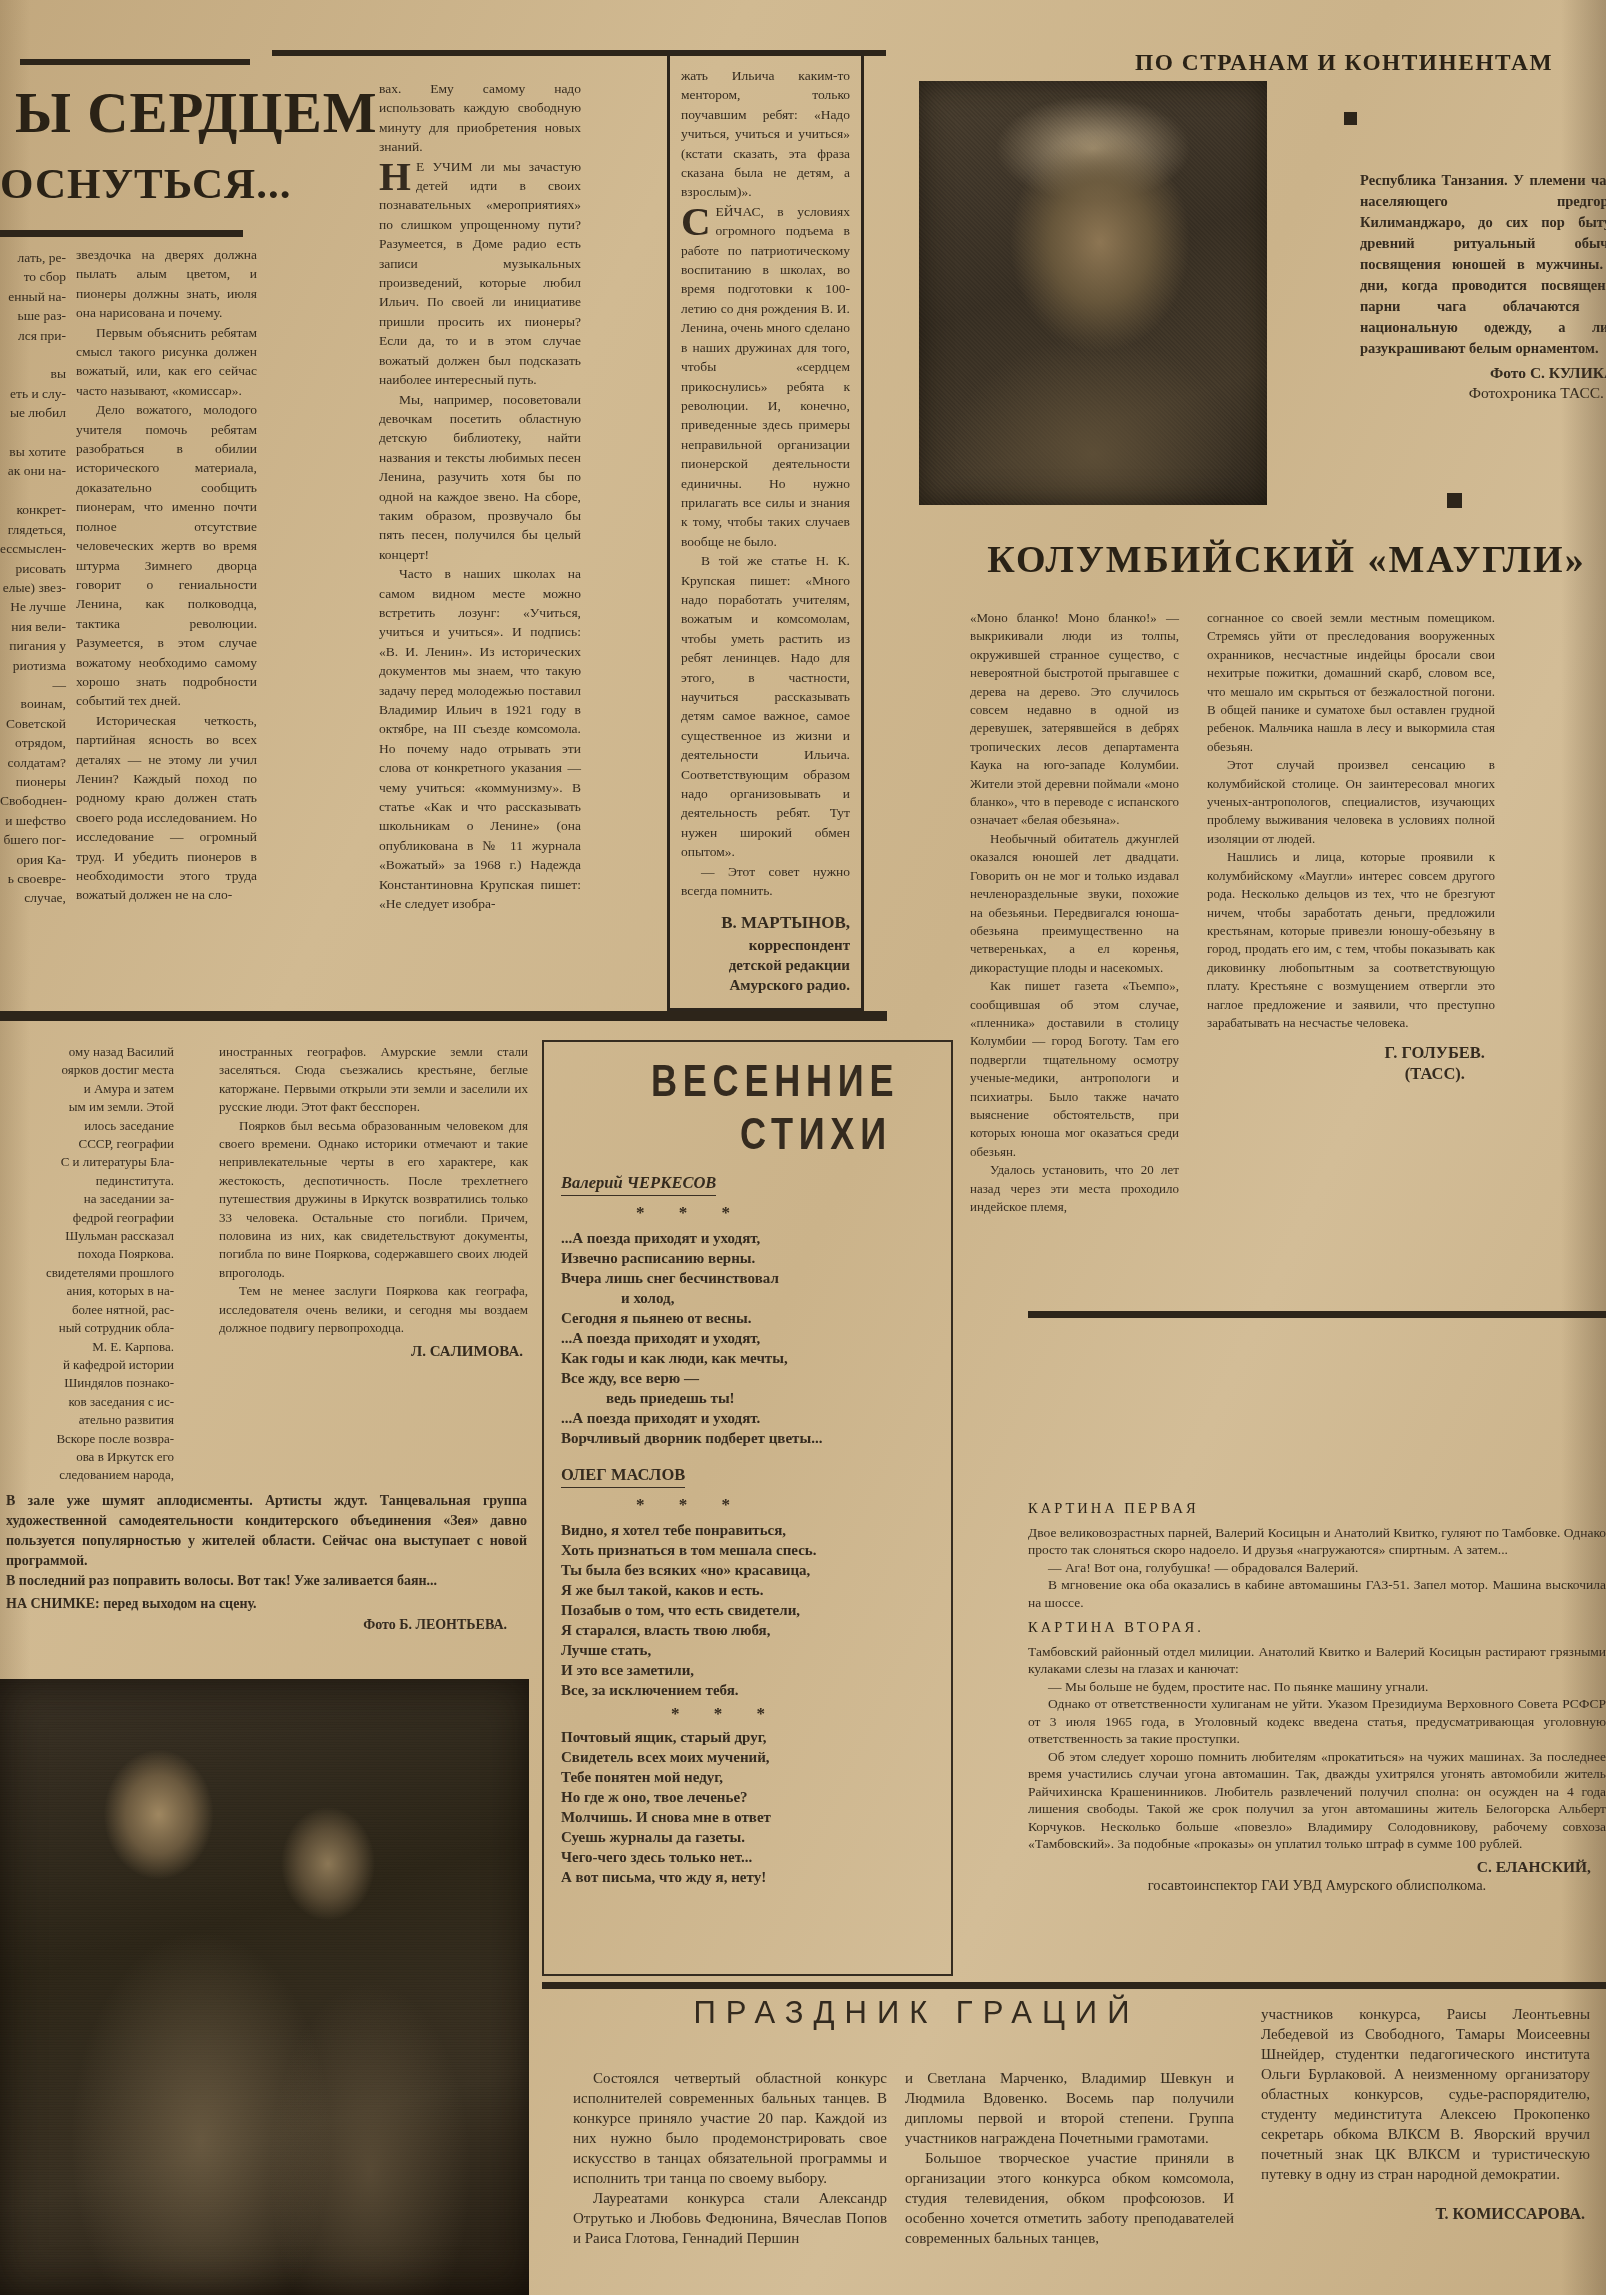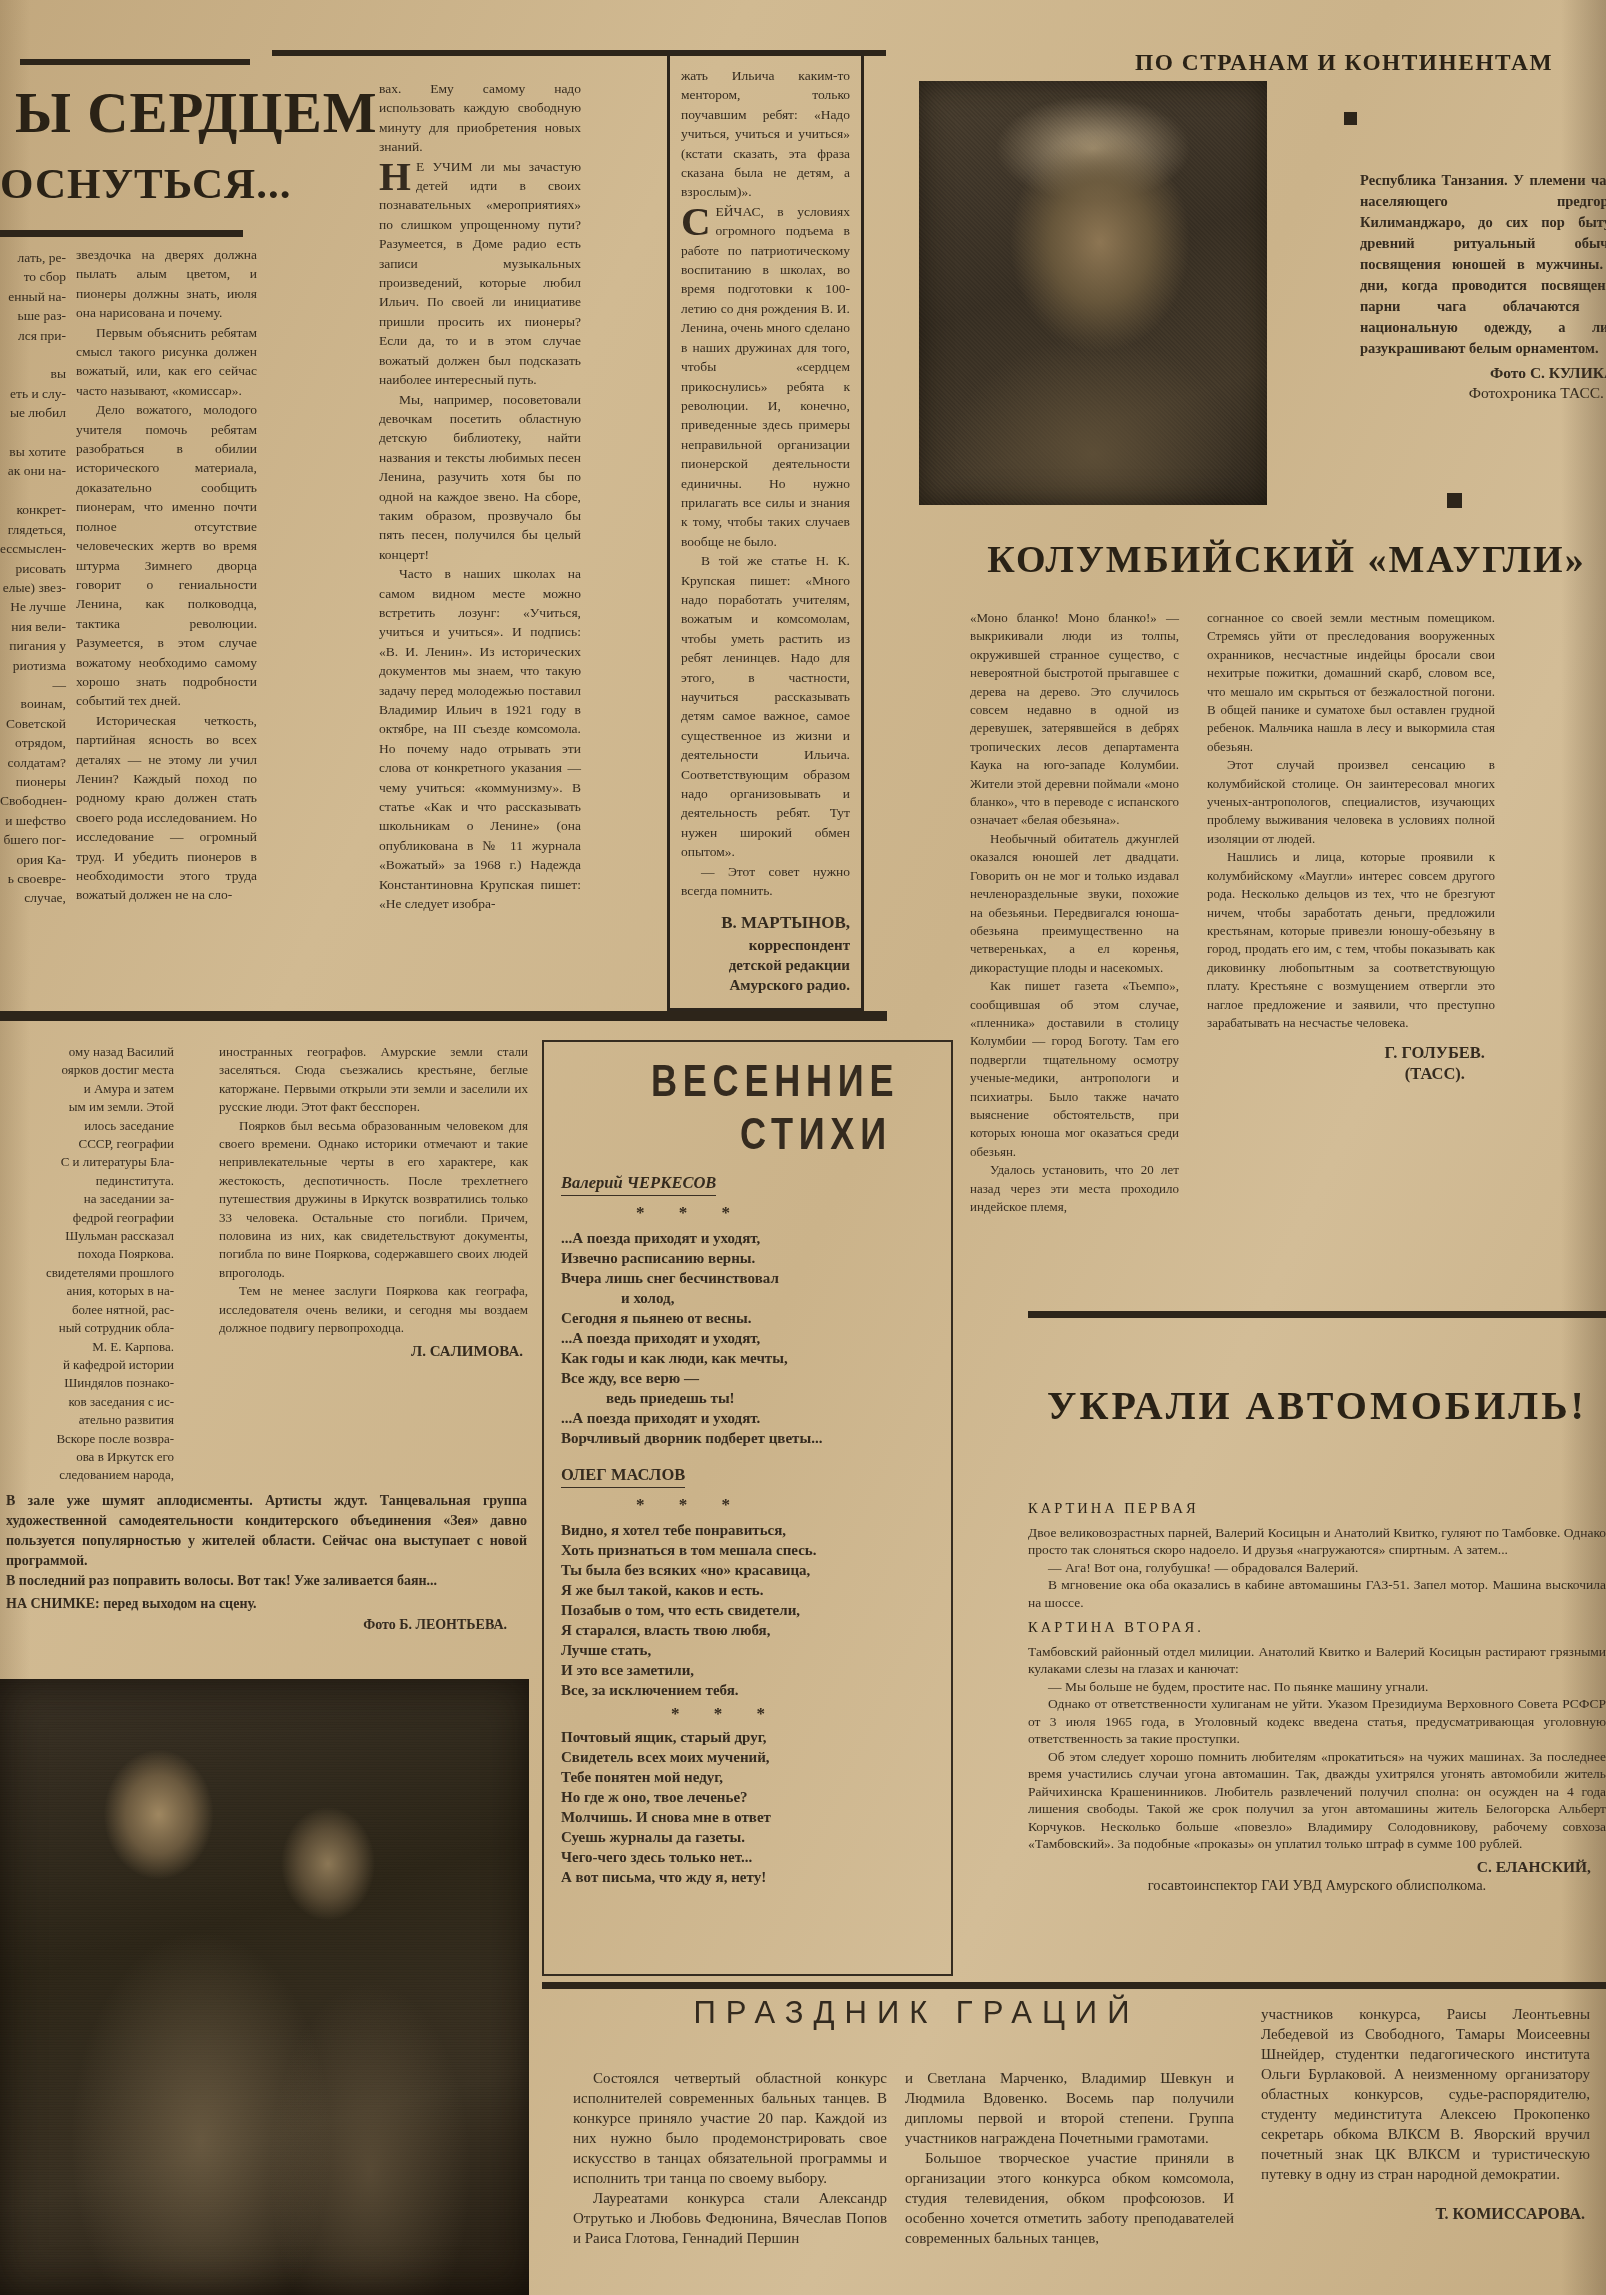--- a/index.html
+++ b/index.html
@@ -140,21 +140,20 @@
 
   <div class="abs just small-t" style="left:1207px;top:609px;width:288px;">
     <p class="par ni">согнанное со своей земли местным помещиком. Стремясь уйти от преследования вооруженных охранников, несчастные индейцы бросали свои нехитрые пожитки, домашний скарб, словом все, что мешало им скрыться от безжалостной погони. В общей панике и суматохе был оставлен грудной ребенок. Мальчика нашла в лесу и выкормила стая обезьян.</p>
     <p class="par">Этот случай произвел сенсацию в колумбийской столице. Он заинтересовал многих ученых-антропологов, специалистов, изучающих проблему выживания человека в условиях полной изоляции от людей.</p>
     <p class="par">Нашлись и лица, которые проявили к колумбийскому «Маугли» интерес совсем другого рода. Несколько дельцов из тех, что не брезгуют ничем, чтобы заработать деньги, предложили крестьянам, которые привезли юношу-обезьяну в город, продать его им, с тем, чтобы показывать как диковинку любопытным за соответствующую плату. Крестьяне с возмущением отвергли это наглое предложение и заявили, что преступно зарабатывать на несчастье человека.</p>
     <p class="rt sig-name" style="margin:12px 10px 0 0;font-size:16.5px;">Г. ГОЛУБЕВ.</p>
     <p class="rt sig-name" style="margin:2px 30px 0 0;font-size:16.5px;">(ТАСС).</p>
   </div>
 
   <div class="abs rule" style="left:1028px;top:1311px;width:578px;height:7px;"></div>
-  <h2 class="abs ctr" style="left:1028px;top:1382px;width:578px;font-size:40px;letter-spacing:3px;">УКРАЛИ АВТОМОБИЛЬ!</h2>
 
   <div class="abs just" style="left:1028px;top:1500px;width:578px;font-size:13.5px;line-height:17.5px;">
     <h3 style="font-weight:normal;font-size:14.5px;letter-spacing:3px;margin:0 0 6px 0;">КАРТИНА ПЕРВАЯ</h3>
     <p class="par ni">Двое великовозрастных парней, Валерий Косицын и Анатолий Квитко, гуляют по Тамбовке. Однако просто так слоняться скоро надоело. И друзья «нагружаются» спиртным. А затем...</p>
     <p class="par">— Ага! Вот она, голубушка! — обрадовался Валерий.</p>
     <p class="par">В мгновение ока оба оказались в кабине автомашины ГАЗ-51. Запел мотор. Машина выскочила на шоссе.</p>
     <h3 style="font-weight:normal;font-size:14.5px;letter-spacing:3px;margin:8px 0 6px 0;">КАРТИНА ВТОРАЯ.</h3>
     <p class="par ni">Тамбовский районный отдел милиции. Анатолий Квитко и Валерий Косицын растирают грязными кулаками слезы на глазах и канючат:</p>
     <p class="par">— Мы больше не будем, простите нас. По пьянке машину угнали.</p>
     <p class="par">Однако от ответственности хулиганам не уйти. Указом Президиума Верховного Совета РСФСР от 3 июля 1965 года, в Уголовный кодекс введена статья, предусматривающая уголовную ответственность за такие проступки.</p>

